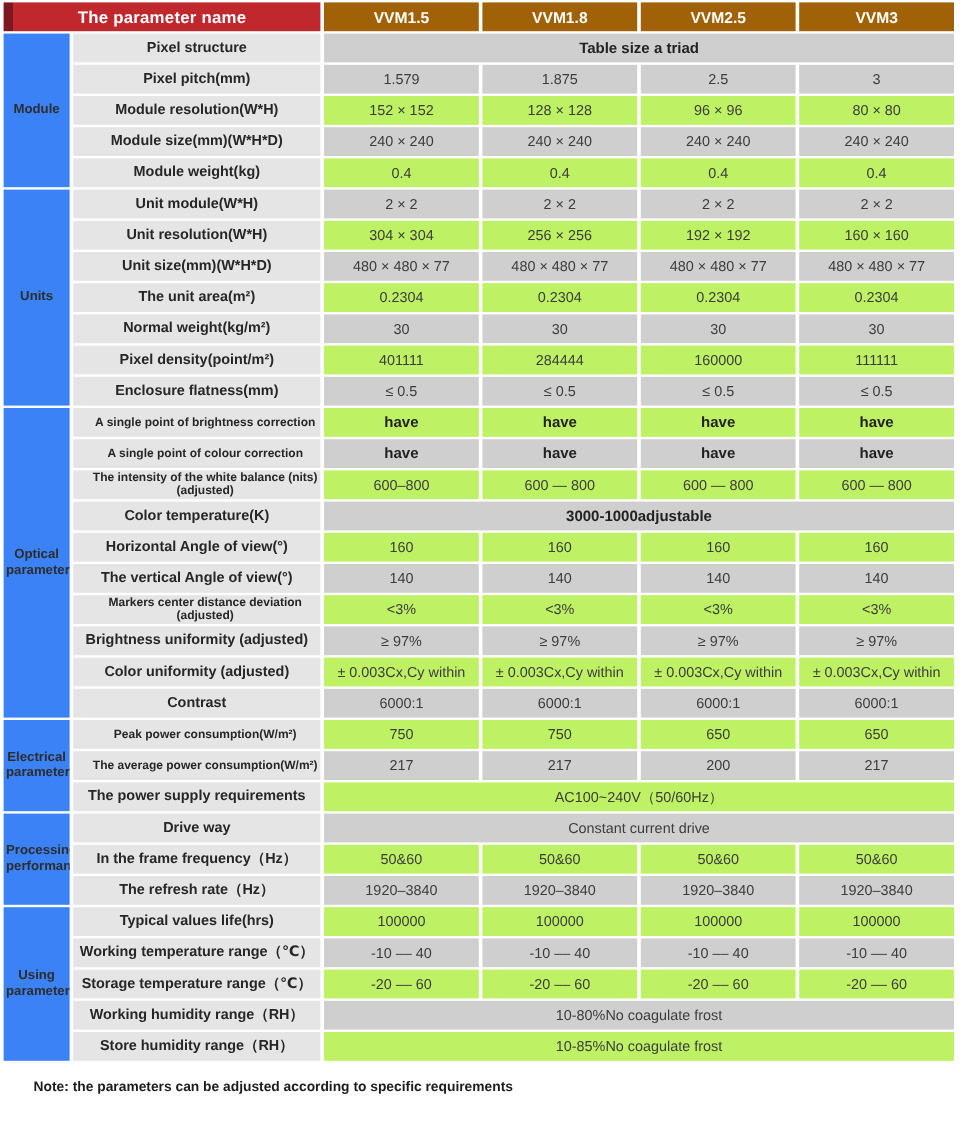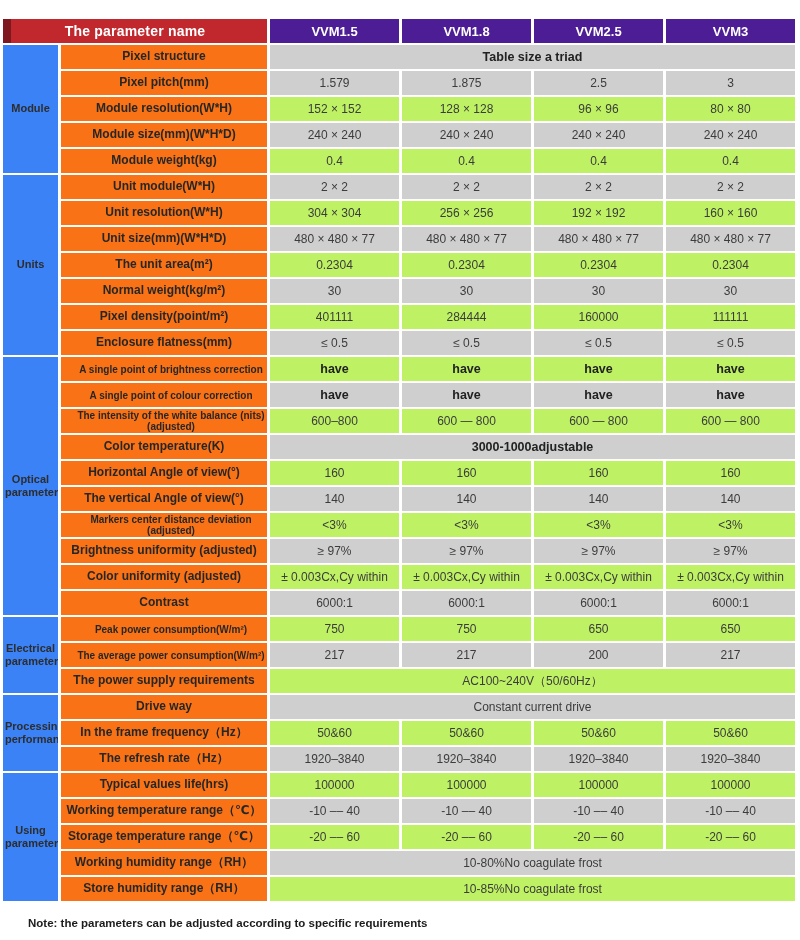--- a/index.html
+++ b/index.html
@@ -3,37 +3,37 @@
 <meta charset="utf-8">
 <style>
   html,body { margin:0; padding:0; }
   body {
     width:800px; height:940px; background:#ffffff; overflow:hidden;
     font-family:"Liberation Sans","DejaVu Sans",sans-serif;
     -webkit-font-smoothing:antialiased;
   }
   table.spec {
     border-collapse:separate; border-spacing:3px 2px;
-    table-layout:fixed; width:672px;margin-top:17px;
+    table-layout:fixed; width:672px;
   }
   th,td { padding:0 2px; overflow:hidden; vertical-align:middle; }
   .hdr {
-    background:#4c1d95; color:#ffffff; font-weight:bold;
+    background:#a16207; color:#ffffff; font-weight:bold;
     font-size:13px; text-align:center; height:24px;
   }
   .hdr-first {
     background:linear-gradient(to right,#7d191e 0px,#7d191e 8px,#c1282e 8px);
     font-size:14px; letter-spacing:0.2px;
   }
   .cat {
     background:#3b82f6; color:#2d2d2d; font-weight:bold;
     font-size:11px; text-align:center; line-height:1.2;
   }
   .lbl {
-    background:#f97316; color:#262626; font-weight:bold;
+    background:#e5e5e5; color:#262626; font-weight:bold;
     font-size:12px; text-align:center; height:24px; line-height:1.1;
   }
   .lbl.small { font-size:10px;padding-left:16px; }
   .val {
     text-align:center; font-size:12px; color:#3c3c3c; height:24px;
   }
   .val.boldv { font-weight:bold; font-size:12.5px; color:#222222; }
   tr.dark  .val { background:#cfcfcf; }
   tr.light .val { background:#bef264; }
   .note {

